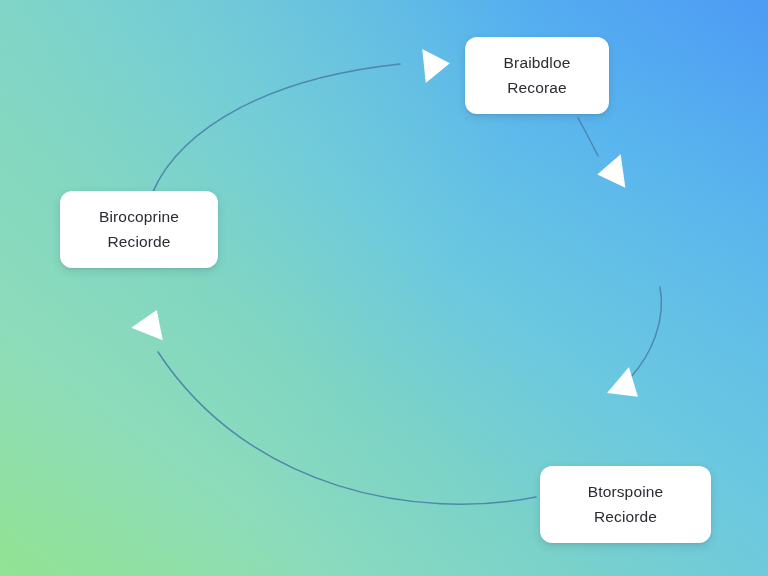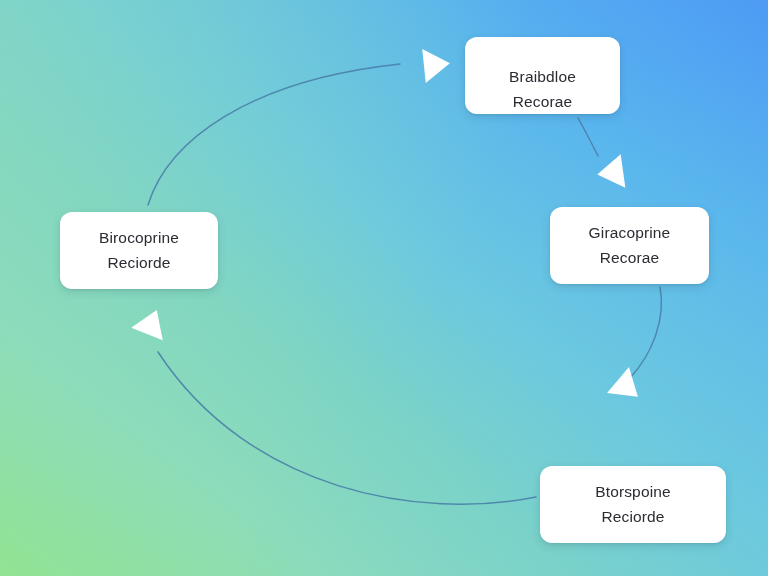--- a/index.html
+++ b/index.html
@@ -56,24 +56,24 @@
     text-align: center;
     color: #2b2b33;
     font-size: 15.5px;
     line-height: 1.58;
     letter-spacing: 0.15px;
     box-sizing: border-box;
   }
   .node .line { display: block; white-space: nowrap; }
 
   
-  #node-top    { left: 465px; top: 37px;  width: 155px; height: 77px; justify-content: flex-end; }
+  #node-top    { left: 465px; top: 37px;  width: 144px; height: 77px; }
   #node-right  { left: 550px; top: 207px; width: 159px; height: 77px; }
-  #node-bottom { left: 540px; top: 466px; width: 186px; height: 77px; }
-  #node-left   { left: 60px;  top: 212px; width: 158px; height: 77px; }
+  #node-bottom { left: 540px; top: 466px; width: 171px; height: 77px; }
+  #node-left   { left: 60px;  top: 191px; width: 158px; height: 77px; }
 </style>
 </head>
 <body>
 
 <div id="canvas">
 
   <svg id="arcs" viewBox="0 0 768 576" width="768" height="576" xmlns="http://www.w3.org/2000/svg">
 
     <path d="M 148 205 C 168 140 250 80 400 64" fill="none" stroke="#4a7fa8" stroke-width="1.5" stroke-linecap="round" opacity="0.9"></path>
 
@@ -95,24 +95,20 @@
     <g>
       <polygon points="0,-17 26,0 0,17" fill="#ffffff" transform="translate(147,334) rotate(-68)"></polygon>
     </g>
   </svg>
 
   <div class="node" id="node-top">
     <span class="line">Braibdloe</span>
     <span class="line">Recorae</span>
   </div>
 
-  <div class="node" id="node-right">
-    <span class="line">Giracoprine</span>
-    <span class="line">Recorae</span>
-  </div>
 
   <div class="node" id="node-bottom">
     <span class="line">Btorspoine</span>
     <span class="line">Reciorde</span>
   </div>
 
   <div class="node" id="node-left">
     <span class="line">Birocoprine</span>
     <span class="line">Reciorde</span>
   </div>

